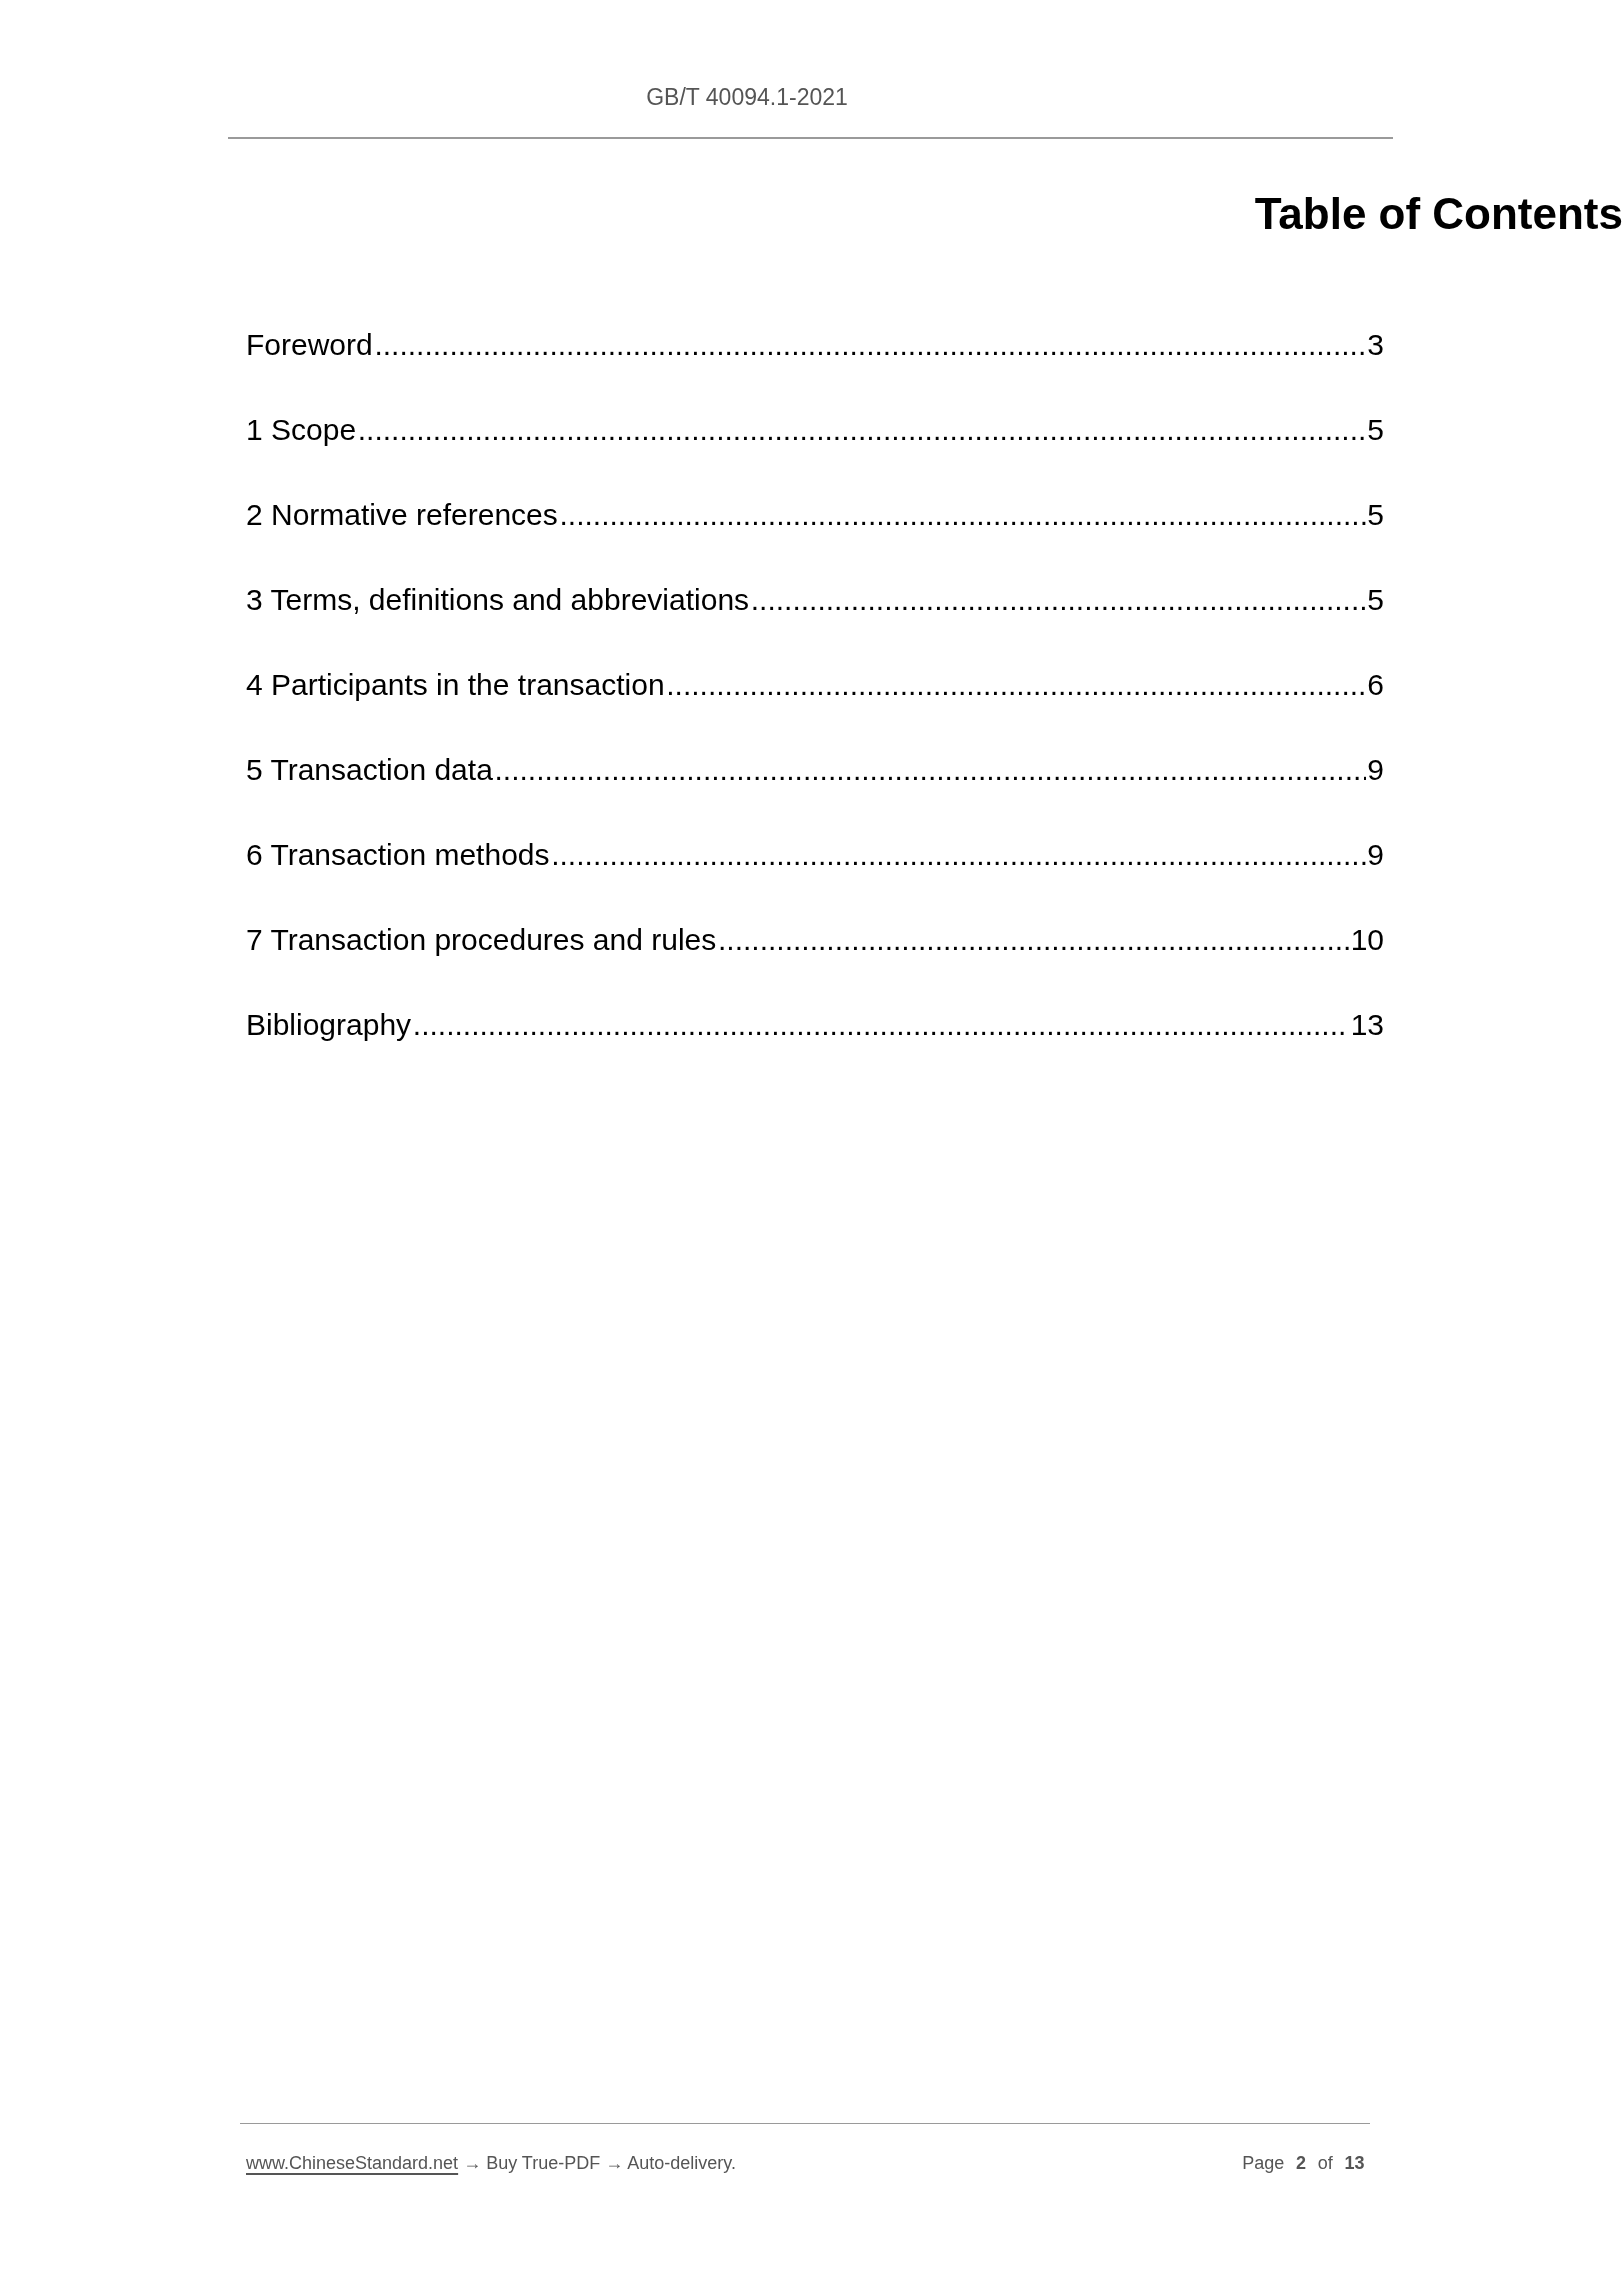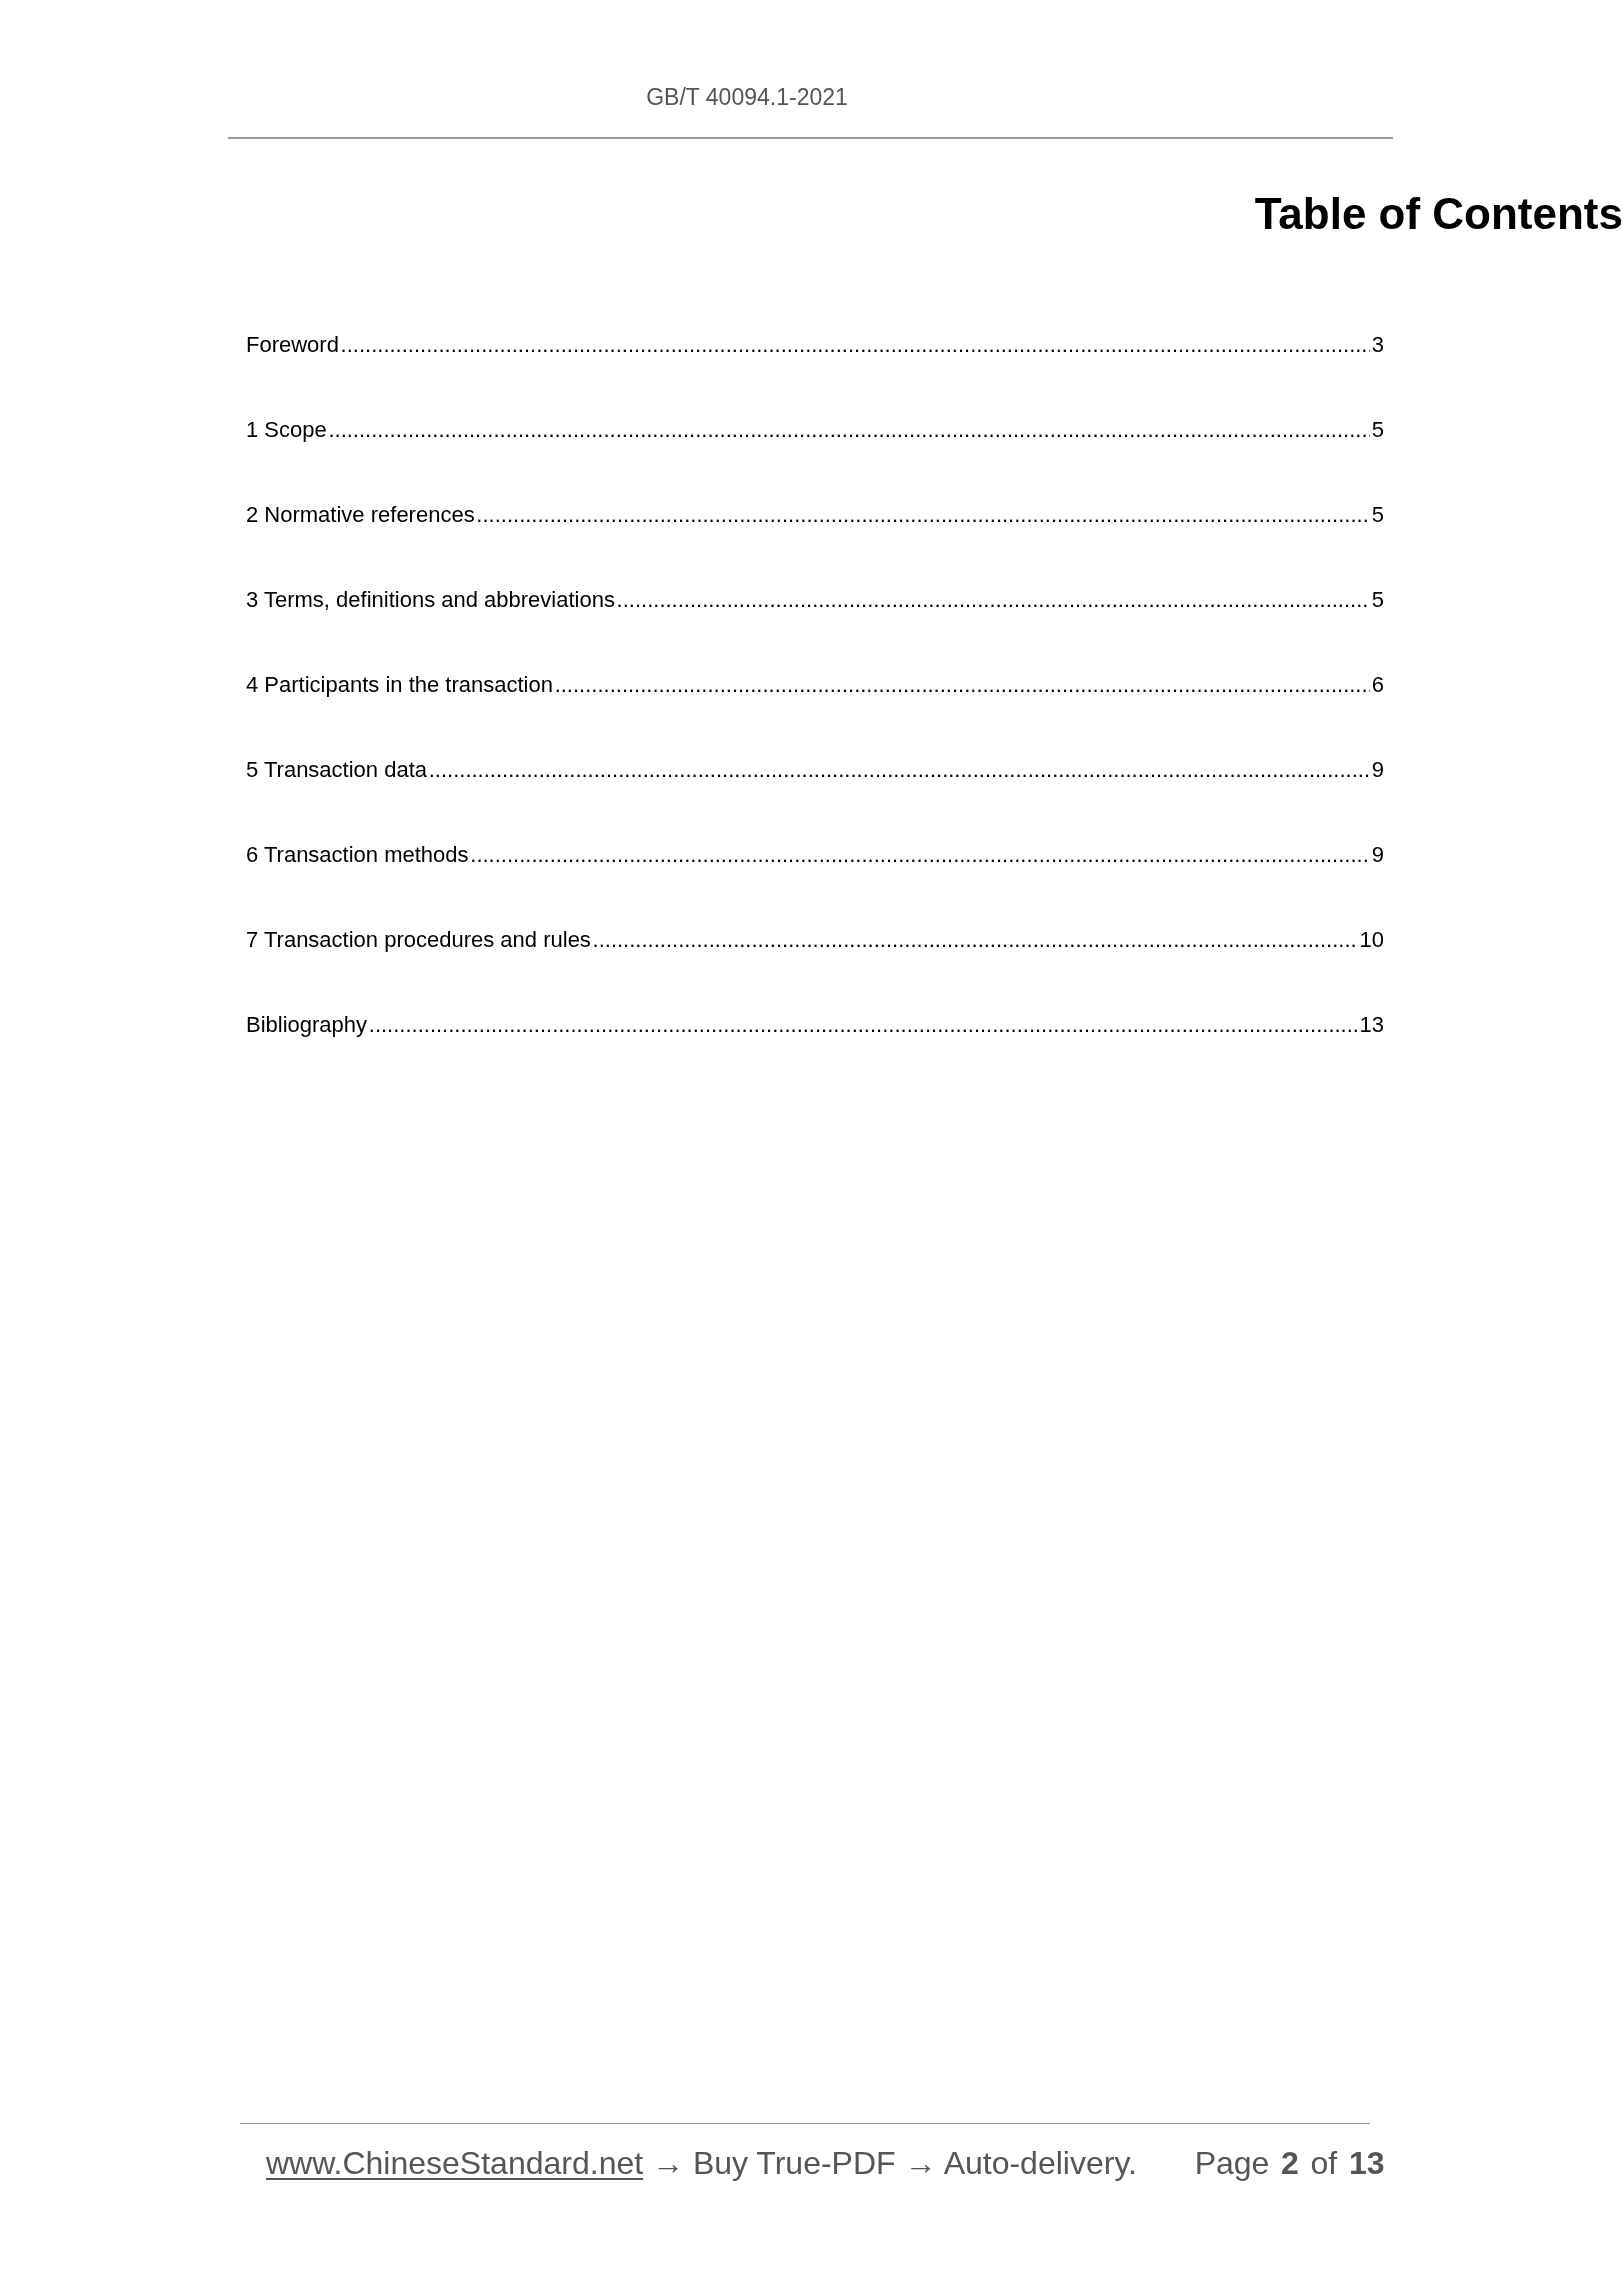--- a/index.html
+++ b/index.html
@@ -48,21 +48,21 @@
     position: absolute;
     left: 246px;
     width: 1138px;
     top: 302px;
   }
   .toc-row {
     display: flex;
     align-items: baseline;
     height: 85px;
     line-height: 85px;
-    font-size: 22px;
+    font-size: 30px;
     white-space: nowrap;
     color: #000;
     cursor: pointer;
   }
   .toc-title {
     flex: 0 0 auto;
   }
   .toc-leader {
     flex: 1 1 auto;
     overflow: hidden;
@@ -84,25 +84,24 @@
     top: 2123px;
     height: 0;
     border-top: 1.7px solid #9a9a9a;
   }
   .footer {
     position: absolute;
     left: 246px;
     width: 1121px;
     top: 2143px;
     height: 40px;
-    font-size: 32px;
+    font-size: 18px;
     line-height: 40px;
     color: #555555;
     white-space: nowrap;
-    margin-left: 20px;
   }
   .footer-left {
     position: absolute;
     left: 0;
     top: 0;
   }
   .footer-link {
     color: #555555;
     text-decoration: underline;
     text-decoration-thickness: 1.7px;

